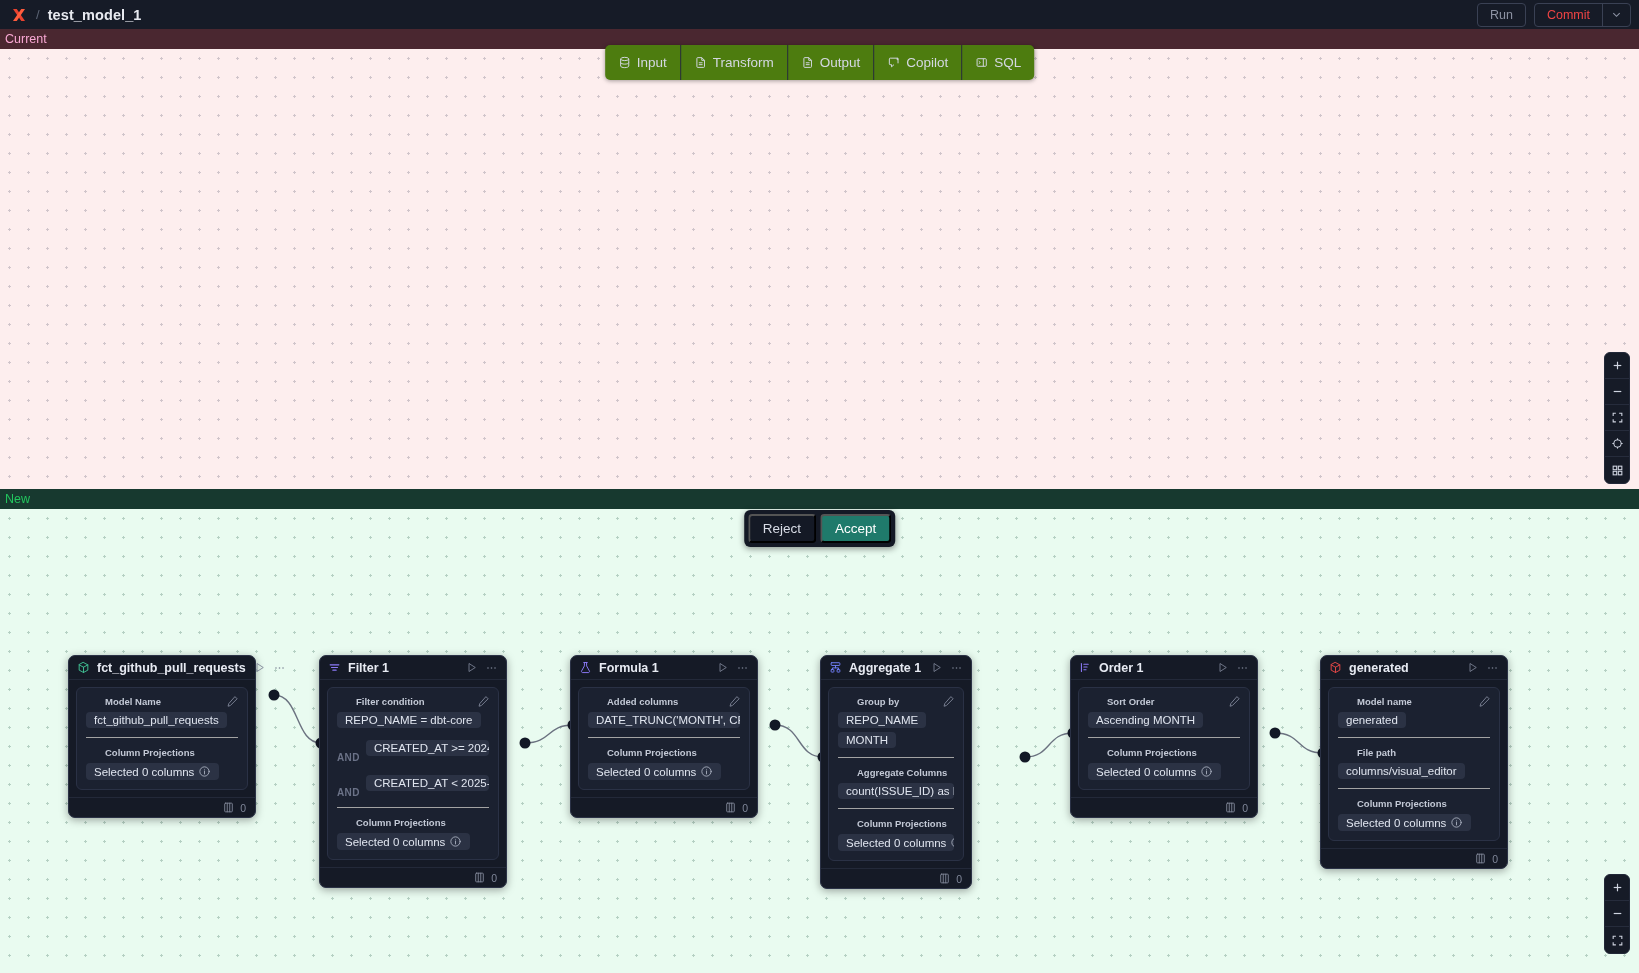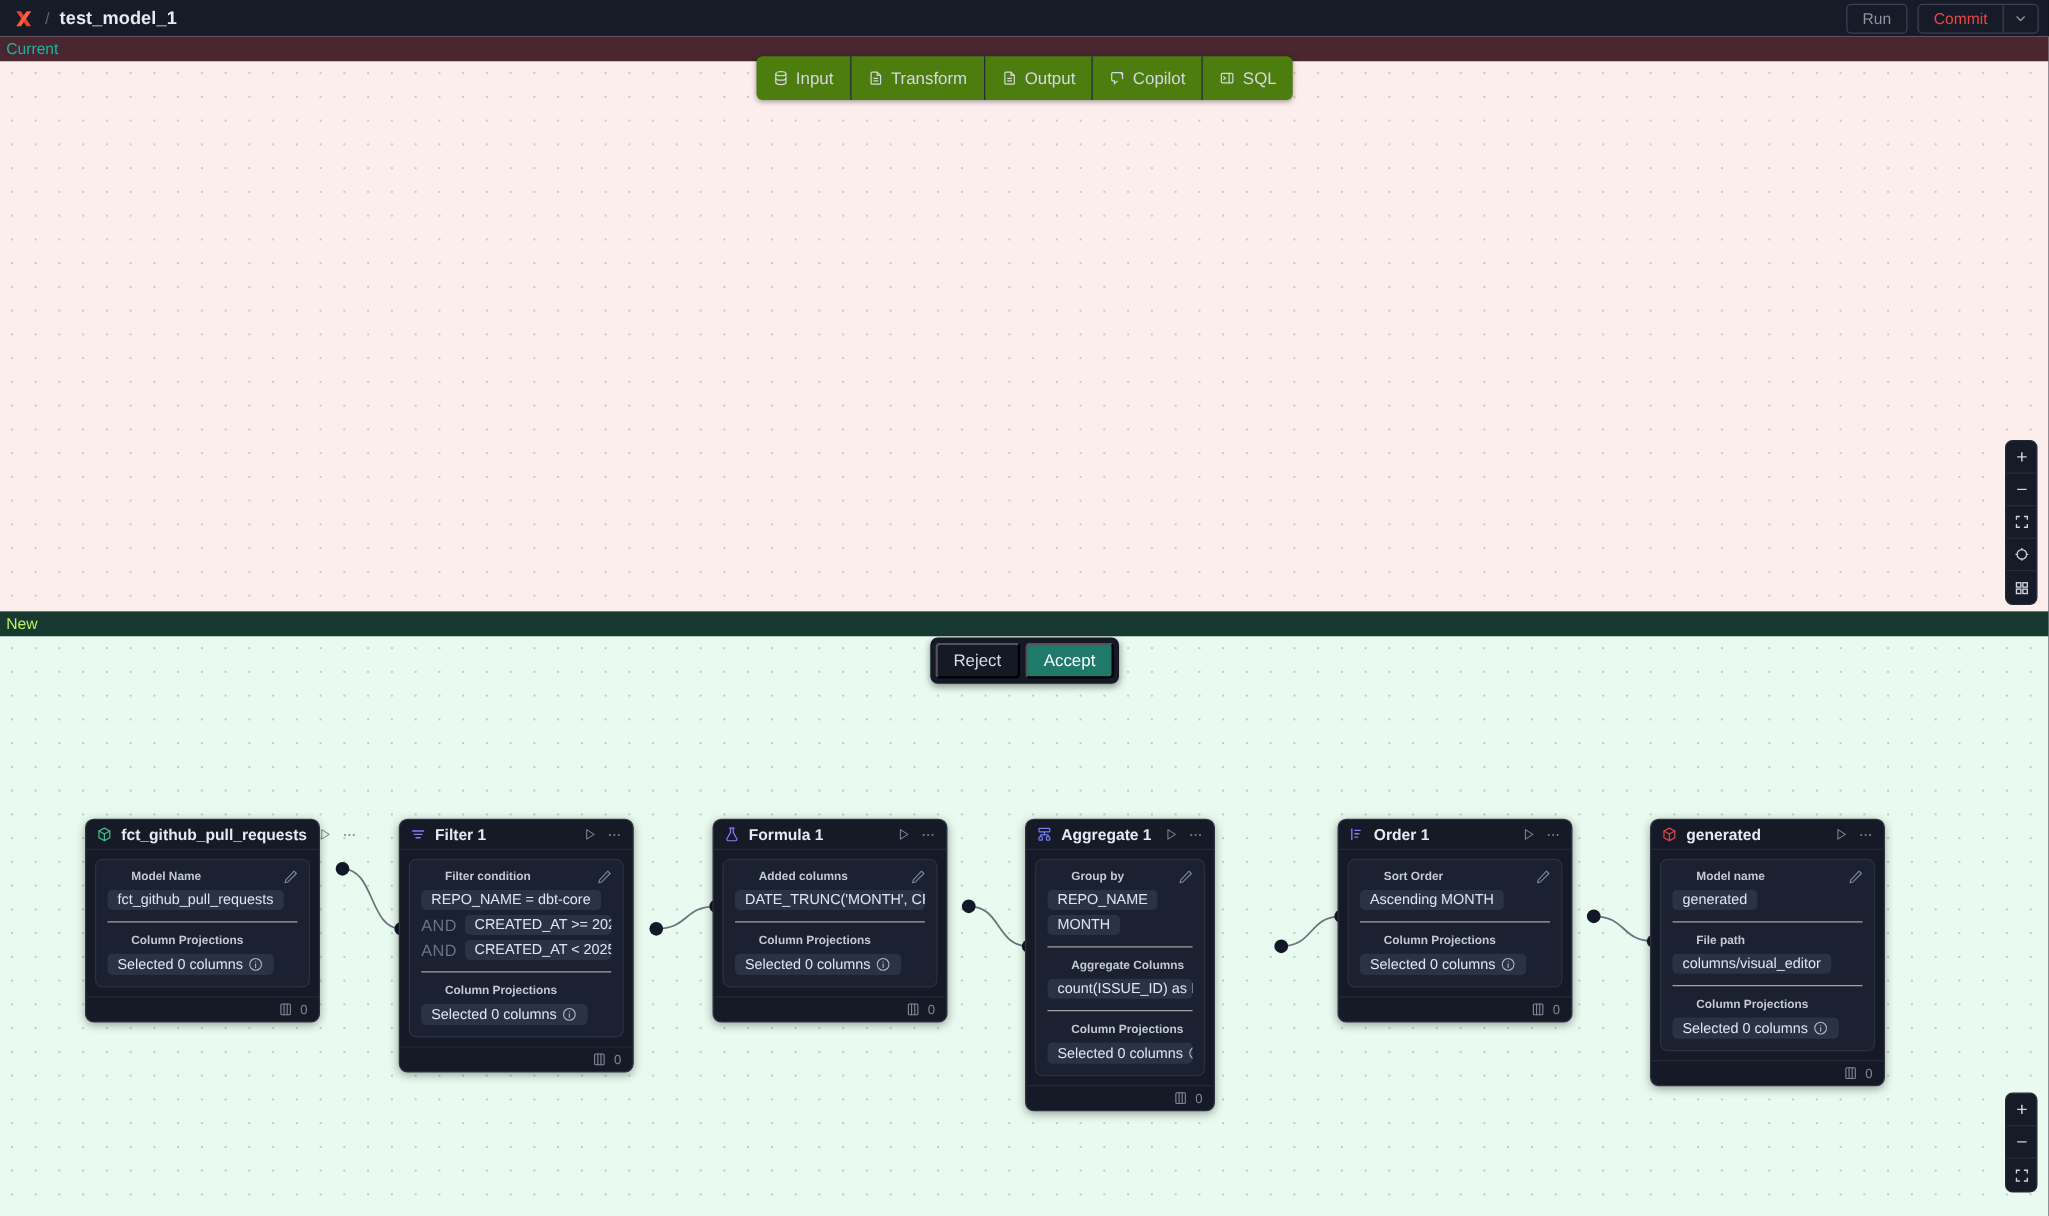--- a/index.html
+++ b/index.html
@@ -32,22 +32,22 @@
 
   
   .pane { position: absolute; left: 0; width: 1639px; overflow: hidden; }
   .pane-current { top: 29px; height: 460px; background: #fdeeee; }
   .pane-new     { top: 489px; height: 484px; background: #e9fbf0; }
 
   .pane-label {
     position: absolute; left: 0; top: 0; height: 20px; width: 1639px;
     font-size: 12.5px; display: flex; align-items: center; padding-left: 5px; z-index: 5;
   }
-  .label-current { background: #4a2730; color: #14b8a6; }
-  .label-new     { background: #17392f; color: #bef264; }
+  .label-current { background: #4a2730; color: #f9a8d4; }
+  .label-new     { background: #17392f; color: #22c55e; }
 
   .dots {
     position: absolute; inset: 20px 0 0 0;
     background-image: radial-gradient(circle, rgba(90,90,110,.28) 1px, transparent 1.2px);
     background-size: 19px 19px;
   }
   .dots-new { background-image: radial-gradient(circle, rgba(60,110,90,.30) 1px, transparent 1.2px); }
 
   
   .modebar {
@@ -104,21 +104,21 @@
   .field-label { color: #c3c9d6; font-size: 9.5px; font-weight: bold; margin-bottom: 5px; padding-left: 19px; }
   .field-label.mt { margin-top: 9px; padding-top: 9px; border-top: 1px solid #a3a3a3; }
   .chip {
     display: inline-flex; align-items: center; gap: 4px;
     background: #2b3244; color: #e0e5ef; font-size: 11.5px;
     padding: 2px 8px; border-radius: 4px; max-width: 100%;
     overflow: hidden; text-overflow: ellipsis; white-space: nowrap;
   }
   .chip-row { display: flex; align-items: center; gap: 6px; margin-bottom: 4px; }
   .chip-row:last-child { margin-bottom: 0; }
-  .conj { color: #6b7287; font-size: 13px; font-weight: normal; letter-spacing: .4px; }
+  .conj { color: #6b7287; font-size: 10px; font-weight: bold; letter-spacing: .4px; margin-top: 20px; }
   .pencil { position: absolute; right: 8px; top: 7px; color: #7e८; color: #7e8598; }
   .node-foot {
     height: 20px; display: flex; align-items: center; justify-content: flex-end;
     gap: 5px; padding: 0 9px; color: #7f8698; font-size: 10.5px;
     border-top: 1px solid #232939;
   }
   .edge { position: absolute; z-index: 10; overflow: visible; pointer-events: none; }
 </style>
 </head>
 <body>

